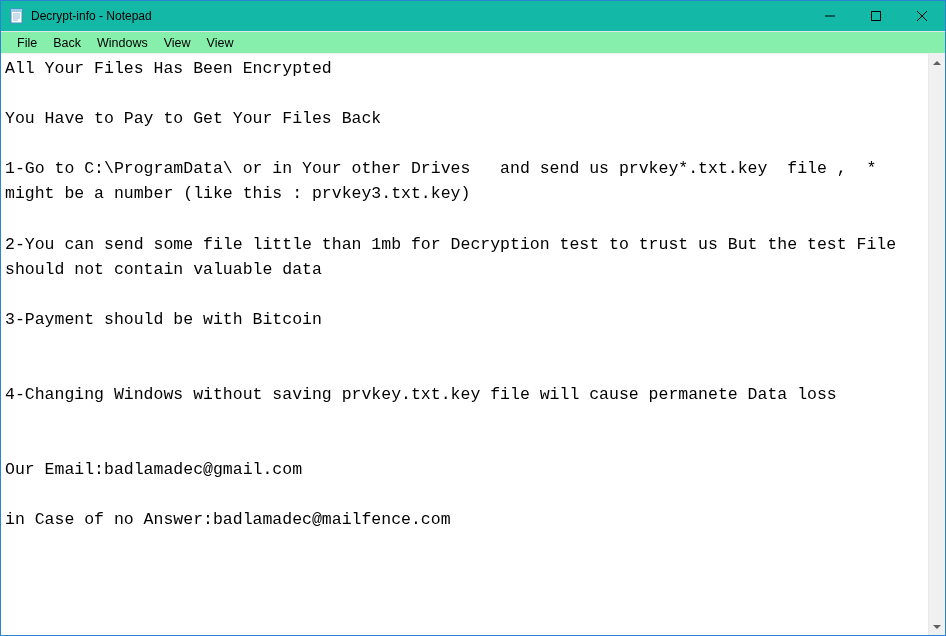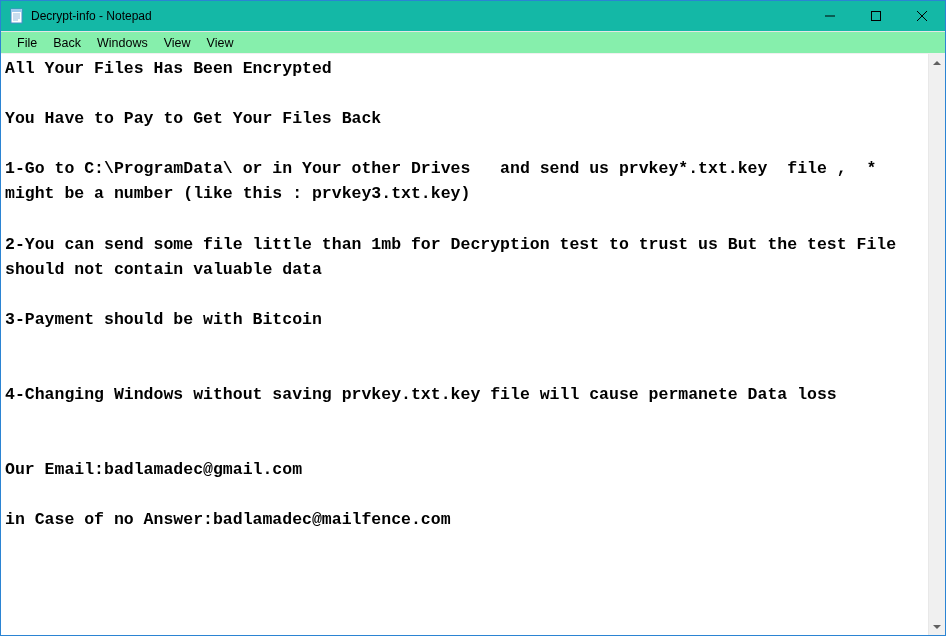--- a/index.html
+++ b/index.html
@@ -64,21 +64,20 @@
     .menu-item {
       font-size: 12.5px;
       color: #000;
       padding: 2px 8px;
       cursor: pointer;
     }
     .editor-container {
       position: relative;
       height: calc(636px - 31px - 22px - 2px);
       display: flex;
-      font-weight: bold;
     }
     .editor {
       flex: 1;
       font-family: Consolas, "Courier New", monospace;
       font-size: 16.5px;
       line-height: 1.52;
       padding: 2px 4px;
       white-space: pre-wrap;
       word-wrap: break-word;
       color: #000;

